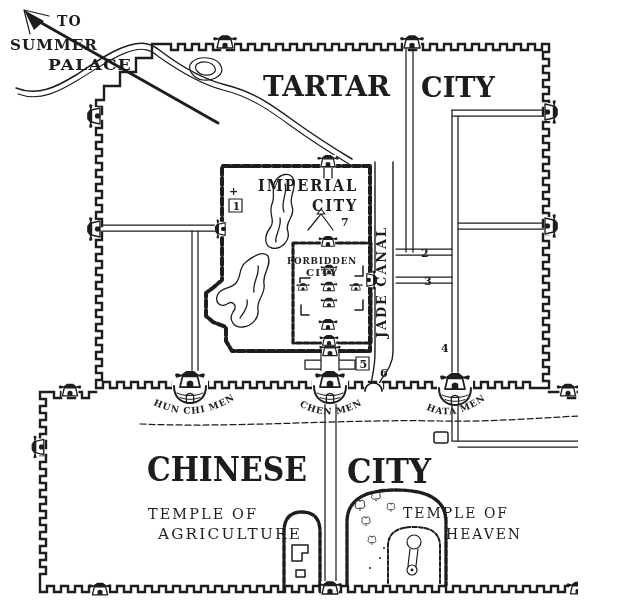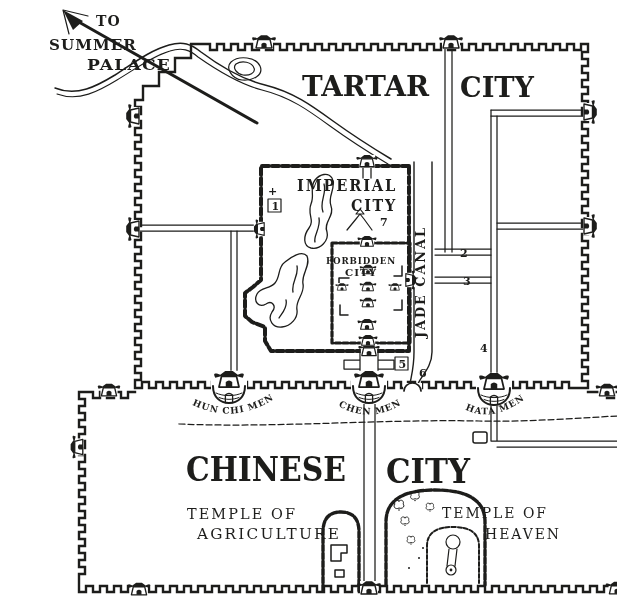--- a/index.html
+++ b/index.html
@@ -1,17 +1,17 @@
 <!DOCTYPE html>
 <html style="--ink: #1d1d1b; --paper: #ffffff;"><head>
 <meta charset="utf-8">
 <style>
   :root{ --ink:#1d1d1b; --paper:#ffffff; }
   html,body{ margin:0; padding:0; background:var(--paper); }
-  .page{ width:578px; height:613px; position:relative; background:var(--paper); overflow:hidden;padding-left:39px; }
+  .page{ width:578px; height:613px; position:relative; background:var(--paper); overflow:hidden; }
   svg{ display:block; }
   .stk{ stroke:var(--ink); fill:none; stroke-linecap:round; stroke-linejoin:round; }
   .fil{ fill:var(--ink); stroke:none; }
   .pap{ fill:var(--paper); stroke:none; }
   .wall{ stroke-width:2.4; stroke-linejoin:miter; stroke-linecap:square; }
   .hwall{ stroke-width:4; stroke-dasharray:7 3; }
   .fcwall{ stroke-width:3.2; stroke-dasharray:5 2.5; }
   .twall{ stroke-width:3.4; stroke-dasharray:6 2; }
   .t2wall{ stroke-width:2; stroke-dasharray:4 2; }
   .road{ stroke-width:1.25; }

